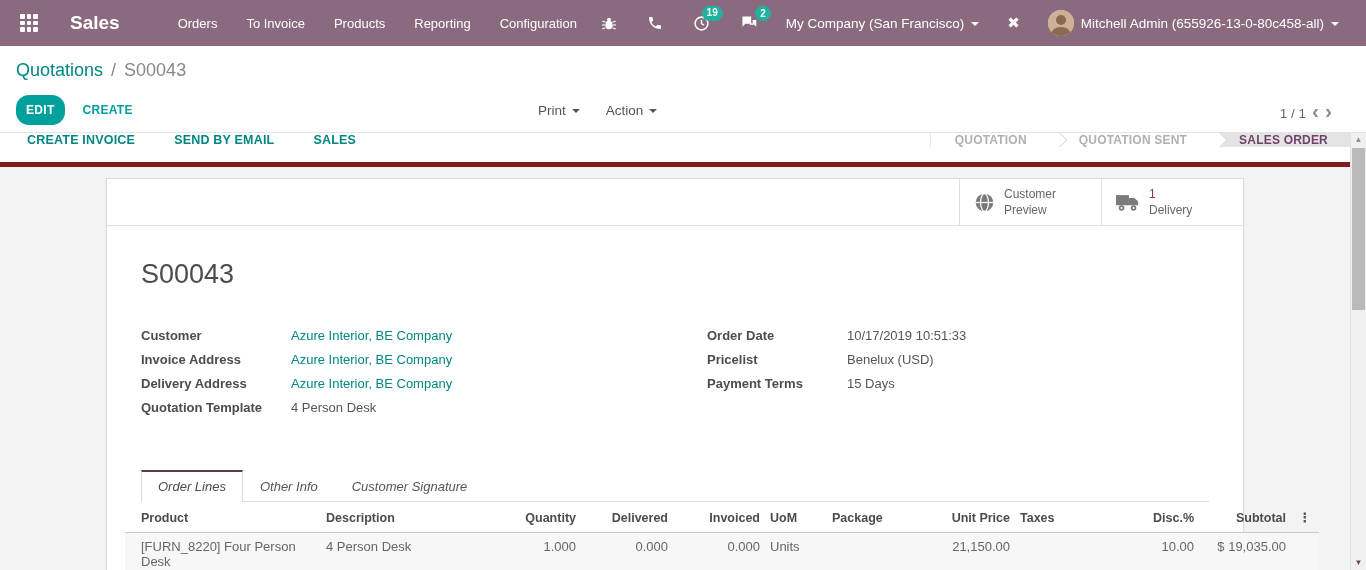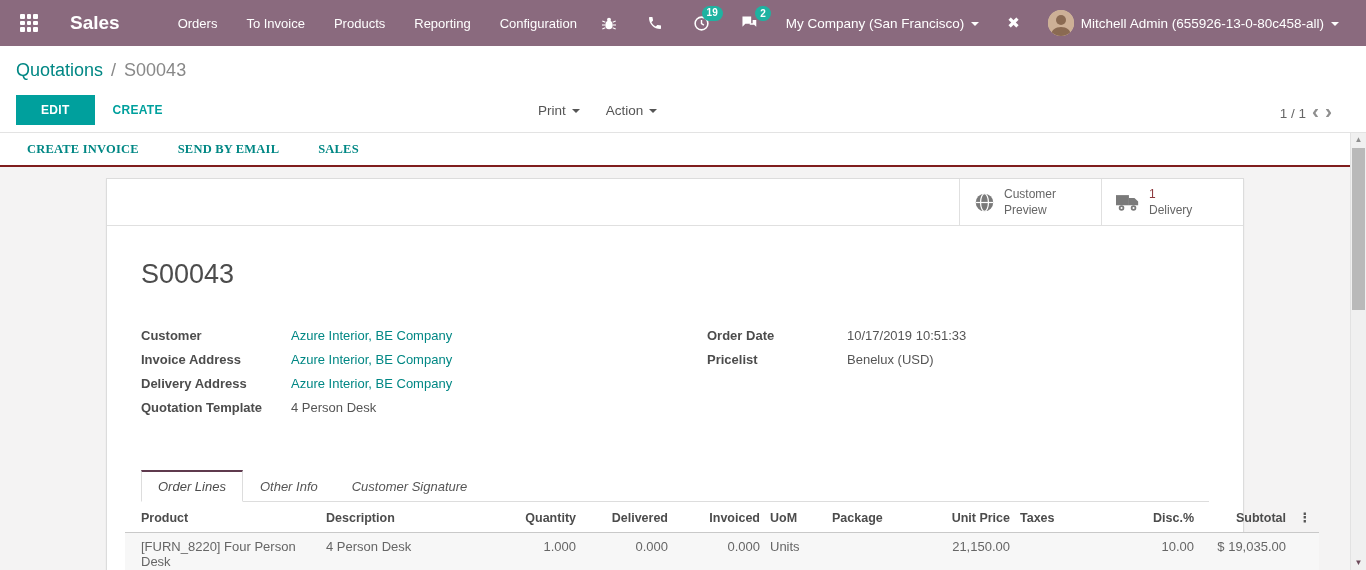--- a/index.html
+++ b/index.html
@@ -37,34 +37,34 @@
   .breadcrumb-row{ height:42px; display:flex; align-items:center; padding:6px 0 0 16px;
     font-size:18px; background:#fff; }
   .bc-link{ color:var(--link); cursor:pointer; }
   .bc-sep{ color:#888; margin:0 8px; }
   .bc-current{ color:#888; }
 
   
   .control-row{ height:45px; background:#fff; position:relative; display:flex; align-items:center;
     padding:0 16px; border-bottom:1px solid #e3e3e3; }
   .btn-edit{ background:var(--accent); color:#fff; border:none; font-weight:bold; font-size:12px;
-    padding:8px 25px; border-radius:0; cursor:pointer; letter-spacing:.3px;
+    padding:8px 10px; border-radius:13px; cursor:pointer; letter-spacing:.3px;
     font-family:inherit; }
   .btn-create{ background:none; border:none; color:var(--accent); font-weight:bold; font-size:12px;
     margin-left:18px; cursor:pointer; letter-spacing:.3px; font-family:inherit; }
   .cp-center{ position:absolute; left:538px; display:flex; gap:26px; }
   .dd{ display:flex; align-items:center; gap:6px; color:#555; font-size:13.5px; cursor:pointer; }
   .dd .caret{ border-top-color:#555; }
   .cp-right{ margin-left:auto; display:flex; align-items:flex-end; gap:6px; margin-right:18px; }
   .pager-text{ color:#666; font-size:13.5px; }
   .pager-btn{ color:#8f8f8f; font-size:21px; line-height:1; cursor:pointer; font-weight:bold; }
 
   
-  .status-row{ height:34px; background:#fff; border-bottom:2px solid #7f1d1d; display:flex;
-    align-items:center; justify-content:space-between;font-family:Liberation Serif, serif; }
+  .status-row{ height:34px; background:#fff; border-bottom:5px solid #7f1d1d; display:flex;
+    align-items:flex-start; justify-content:space-between; }
   .status-buttons{ display:flex; align-items:center; gap:39px; padding-left:27px; }
   .status-buttons span{ color:var(--link); font-weight:bold; font-size:12.5px;
     letter-spacing:.2px; cursor:pointer; }
   .pipeline{ display:flex; align-items:stretch; overflow:hidden; border-left:1px solid #e6e6e6;
     margin-right:16px; }
   .state{ position:relative; display:flex; align-items:center; padding:0 22px 0 30px;
     font-size:12px; font-weight:bold; color:#b0b0b0; background:#fff; cursor:pointer;
     letter-spacing:.2px; }
   .state:first-child{ padding-left:24px; }
   .state:not(:last-child)::after{ content:""; position:absolute; right:-13px; top:50%;
@@ -226,20 +226,31 @@
     <span class="pager-btn">‹</span>
     <span class="pager-btn">›</span>
   </div>
 </div>
 
 <div class="status-row">
   <div class="status-buttons">
     <span>CREATE INVOICE</span>
     <span>SEND BY EMAIL</span>
     <span>SALES</span>
+  </div>
+  <div class="pipeline">
+    <div class="state">
+      <span>QUOTATION</span>
+    </div>
+    <div class="state">
+      <span>QUOTATION SENT</span>
+    </div>
+    <div class="state active">
+      <span>SALES ORDER</span>
+    </div>
   </div>
 </div>
 
 <div class="content">
   <div class="sheet">
 
     <div class="button-box">
       <div class="smart-btn">
         <svg width="21" height="21" viewBox="0 0 24 24">
           <circle cx="12" cy="12" r="10" fill="#7a7a7a"></circle>
@@ -290,20 +301,24 @@
           </div>
         </div>
         <div class="fcol fcol-right">
           <div class="frow">
             <span class="flabel">Order Date</span>
             <span class="fvalue">10/17/2019 10:51:33</span>
           </div>
           <div class="frow">
             <span class="flabel">Pricelist</span>
             <span class="fvalue">Benelux (USD)</span>
+          </div>
+          <div class="frow">
+            <span class="flabel">Payment Terms</span>
+            <span class="fvalue">15 Days</span>
           </div>
         </div>
       </div>
 
       <div class="tabs">
         <div class="tab active">Order Lines</div>
         <div class="tab">Other Info</div>
         <div class="tab">Customer Signature</div>
       </div>
 

